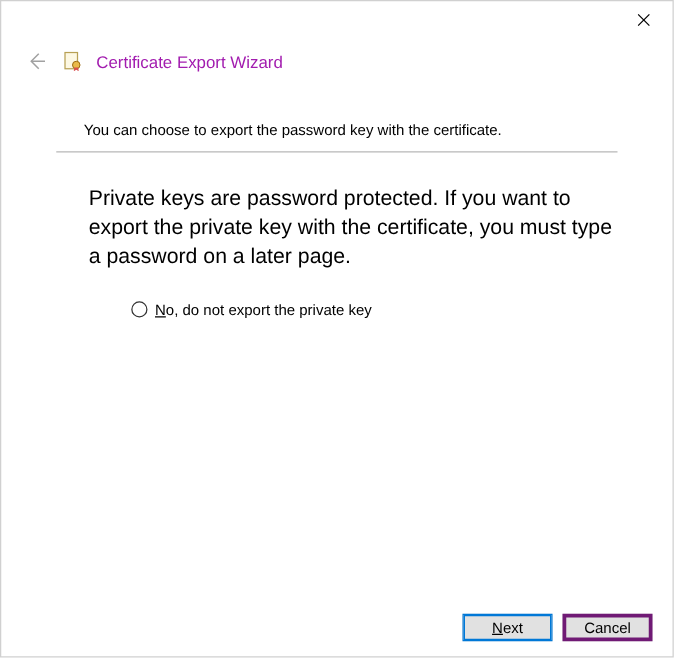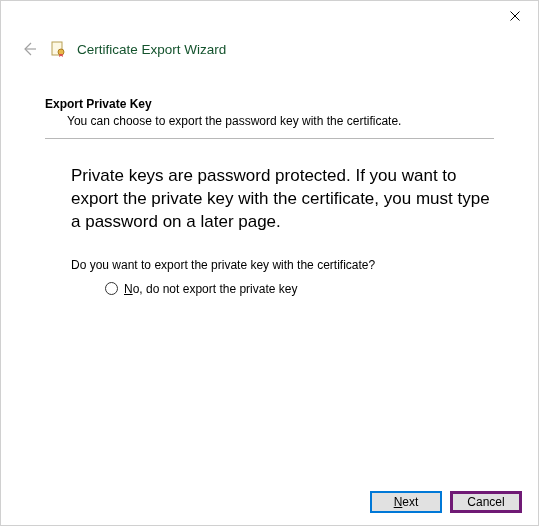--- a/index.html
+++ b/index.html
@@ -47,21 +47,21 @@
   }
   .cert-icon {
     width: 18px;
     height: 18px;
     display: flex;
     align-items: center;
     justify-content: center;
   }
   .wizard-title {
     font-size: 13.5px;
-    color: #14532d;
+    color: #a21caf;
   }
   .content {
     padding: 32px 44px 0 44px;
   }
   .section-heading {
     font-weight: 600;
     font-size: 12px;
     margin-bottom: 3px;
   }
   .section-sub {
@@ -168,25 +168,23 @@
     <svg width="16" height="16" viewBox="0 0 16 16">
       <rect x="2" y="1" width="10" height="13" fill="#fdf8e3" stroke="#b8a054" stroke-width="1"></rect>
       <circle cx="11" cy="11" r="3" fill="#e9b949" stroke="#9c6b12" stroke-width="0.8"></circle>
       <path d="M9.5 13 L9 16 L11 14.7 L13 16 L12.5 13" fill="#d94f4f"></path>
     </svg>
   </div>
   <div class="wizard-title">Certificate Export Wizard</div>
 </div>
 
 <div class="content">
-  <div class="section-heading">Export Private Key</div>
   <div class="section-sub">You can choose to export the password key with the certificate.</div>
   <hr class="hr">
   <p class="body-text">Private keys are password protected. If you want to export the private key with the certificate, you must type a password on a later page.</p>
-  <p class="prompt">Do you want to export the private key with the certificate?</p>
 
   <div class="radio-group">
     <div class="radio-row">
       <span class="radio"></span>
       <span class="radio-label"><span class="mnemonic">N</span><span>o, do not export the private key</span></span>
     </div>
   </div>
 </div>
 
 <div class="footer">

